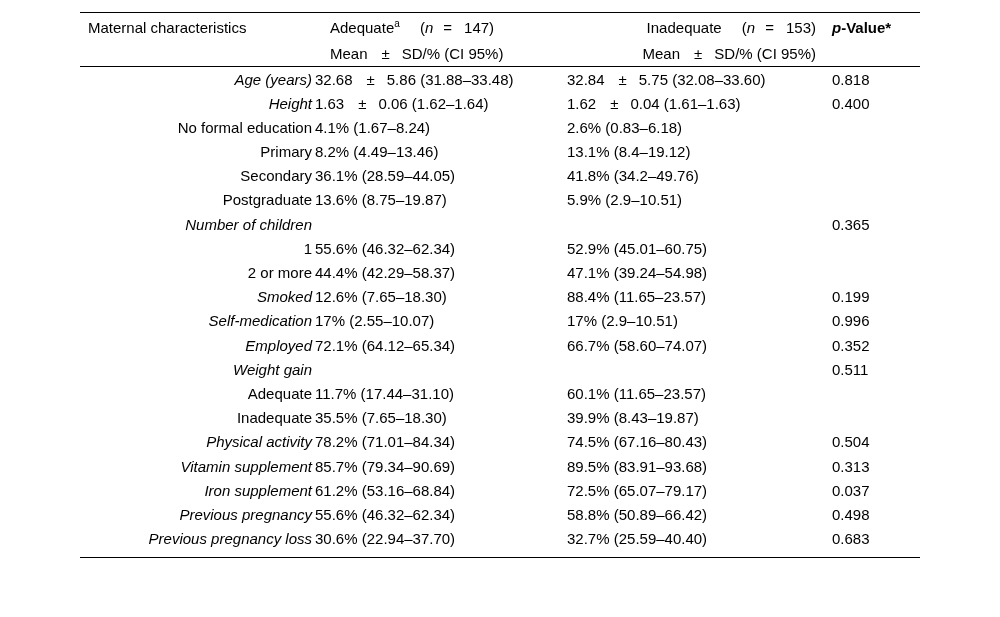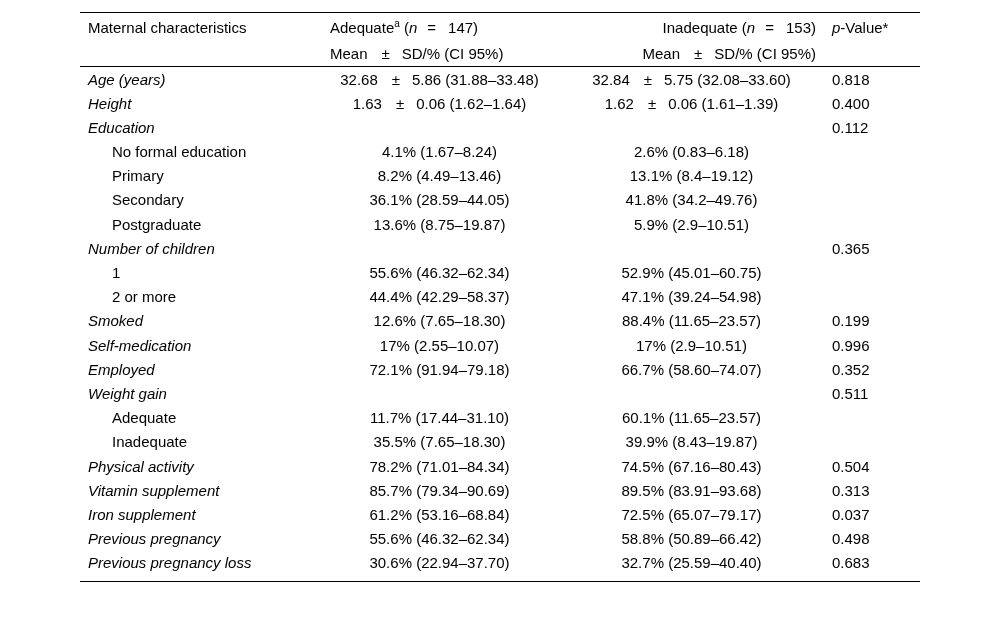--- a/index.html
+++ b/index.html
@@ -40,44 +40,44 @@
   .rule-bottom { border-bottom: 1.6px solid #000; }
 
   thead td {
     padding: 5px 0 4px 0;
     vertical-align: bottom;
     font-weight: normal;
   }
   .hdr-label { padding-left: 8px !important; margin-left: 39px; }
   .hdr-group-ad { padding-left: 18px !important; }
   .hdr-group-inad { padding-left: 22px !important; text-align: right; }
-  .hdr-p { text-align: left; padding-left: 16px !important; }
-
-  .neq { letter-spacing: 0; }
+  .hdr-p { text-align: left; padding-left: 16px !important; font-weight: bold; }
+
+  .neq { letter-spacing: 0; margin-left: 16px; }
   .neq .eqsign { padding: 0 12px 0 10px; }
   .ital { font-style: italic; }
   sup { font-size: 10px; vertical-align: super; }
 
   tbody td {
     padding: 2.5px 0 2.5px 0;
     vertical-align: top;
     line-height: 1.28;
   }
   td.lbl {
     padding-left: 8px;
     font-style: italic;
     white-space: nowrap;
+    text-align: right;
   }
   td.lbl.sub {
     padding-left: 32px;
     font-style: normal;
   }
   td.val {
     white-space: nowrap;
-    text-align: center;
   }
   td.val.ad { padding-left: 3px; }
   td.val.inad { padding-left: 3px; margin-top: 8px; }
   td.pval { padding-left: 16px; }
   .pm { display: inline-block; padding: 0 12px 0 14px; }
 
   .spacer-row td { height: 6px; padding: 0; }
 </style>
 </head>
 <body>
@@ -120,28 +120,22 @@
     <tbody id="tbody">
         <tr>
           <td class="lbl">Age (years)</td>
           <td class="val ad"><span>32.68</span><span class="pm">±</span><span>5.86 (31.88–33.48)</span></td>
           <td class="val inad"><span>32.84</span><span class="pm">±</span><span>5.75 (32.08–33.60)</span></td>
           <td class="pval">0.818</td>
         </tr>
         <tr>
           <td class="lbl">Height</td>
           <td class="val ad"><span>1.63</span><span class="pm">±</span><span>0.06 (1.62–1.64)</span></td>
-          <td class="val inad"><span>1.62</span><span class="pm">±</span><span>0.06 (1.61–1.39)</span></td>
+          <td class="val inad"><span>1.62</span><span class="pm">±</span><span>0.04 (1.61–1.63)</span></td>
           <td class="pval">0.400</td>
-        </tr>
-        <tr>
-          <td class="lbl">Education</td>
-          <td class="val ad"></td>
-          <td class="val inad"></td>
-          <td class="pval">0.112</td>
         </tr>
         <tr>
           <td class="lbl sub">No formal education</td>
           <td class="val ad">4.1% (1.67–8.24)</td>
           <td class="val inad">2.6% (0.83–6.18)</td>
           <td class="pval"></td>
         </tr>
         <tr>
           <td class="lbl sub">Primary</td>
           <td class="val ad">8.2% (4.49–13.46)</td>
@@ -185,21 +179,21 @@
           <td class="pval">0.199</td>
         </tr>
         <tr>
           <td class="lbl">Self-medication</td>
           <td class="val ad">17% (2.55–10.07)</td>
           <td class="val inad">17% (2.9–10.51)</td>
           <td class="pval">0.996</td>
         </tr>
         <tr>
           <td class="lbl">Employed</td>
-          <td class="val ad">72.1% (91.94–79.18)</td>
+          <td class="val ad">72.1% (64.12–65.34)</td>
           <td class="val inad">66.7% (58.60–74.07)</td>
           <td class="pval">0.352</td>
         </tr>
         <tr>
           <td class="lbl">Weight gain</td>
           <td class="val ad"></td>
           <td class="val inad"></td>
           <td class="pval">0.511</td>
         </tr>
         <tr>

